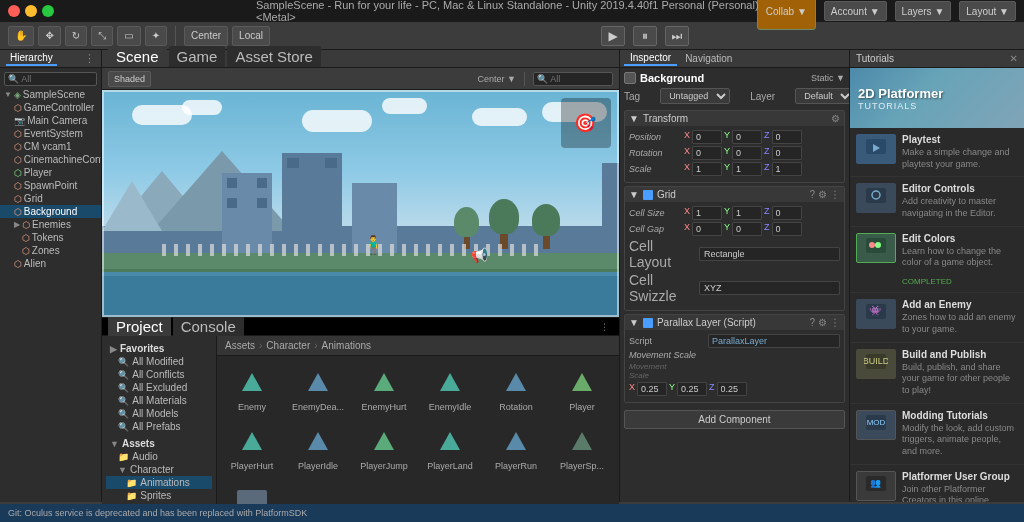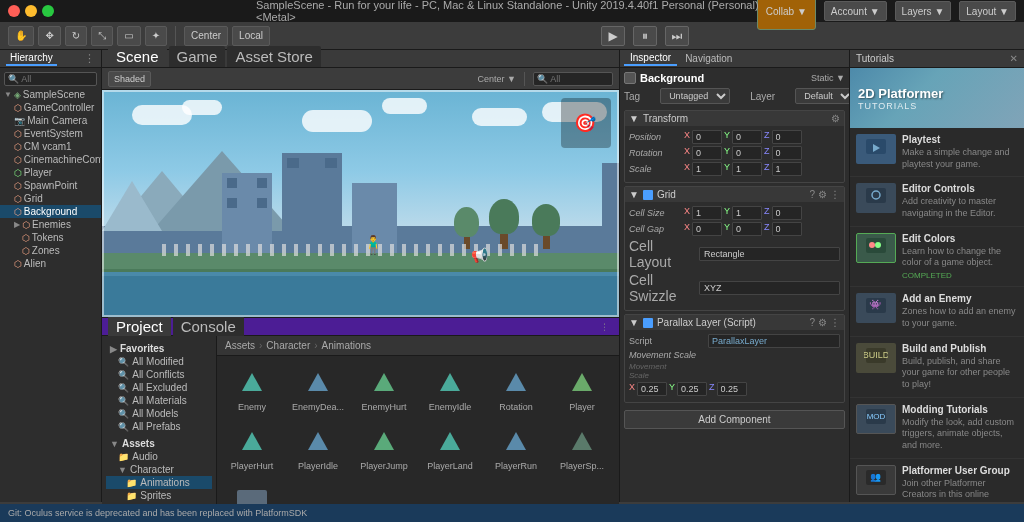--- a/index.html
+++ b/index.html
@@ -49,21 +49,21 @@
     .scene-btn { background: #4a4a4a; border: 1px solid #5a5a5a; color: #ccc; font-size: 9px; padding: 1px 5px; cursor: pointer; border-radius: 2px; height: 16px; display: flex; align-items: center; }
     #scene-view { flex: 1; background: #5a7a9a; position: relative; overflow: hidden; }
     
     
     .sky { position: absolute; top: 0; left: 0; right: 0; height: 60%; background: linear-gradient(180deg, #6ab4d4 0%, #8ecae6 60%, #b8d9ea 100%); }
     .cloud { position: absolute; background: rgba(255,255,255,0.8); border-radius: 20px; }
     .selection-box { position: absolute; border: 2px solid white; pointer-events: none; }
 
     
     #bottom-panel { height: 185px; background: #2d2d2d; border-top: 1px solid #1a1a1a; display: flex; flex-direction: column; }
-    #bottom-tabs { height: 18px; background: #4c1d95; display: flex; align-items: center; padding: 0 6px; gap: 2px; border-bottom: 1px solid #1a1a1a; }
+    #bottom-tabs { height: 18px; background: #000000; display: flex; align-items: center; padding: 0 6px; gap: 2px; border-bottom: 1px solid #1a1a1a; }
     #breadcrumb { height: 20px; background: #353535; display: flex; align-items: center; padding: 0 8px; gap: 4px; font-size: 10px; color: #aaa; border-bottom: 1px solid #1a1a1a; }
     .bread-sep { color: #666; }
     #assets-grid { flex: 1; display: flex; flex-wrap: wrap; align-content: flex-start; padding: 4px; gap: 4px; overflow: auto; background: #282828; }
     .asset-item { display: flex; flex-direction: column; align-items: center; width: 62px; cursor: pointer; padding: 2px; border-radius: 2px; }
     .asset-thumb { width: 48px; height: 40px; display: flex; align-items: center; justify-content: center; position: relative; }
     .anim-triangle { width: 0; height: 0; border-left: 10px solid transparent; border-right: 10px solid transparent; border-bottom: 18px solid #5aaa7a; }
     .anim-triangle.blue { border-bottom-color: #5a8aaa; }
     .anim-triangle.teal { border-bottom-color: #4aaa9a; }
     .anim-triangle.dark { border-bottom-color: #5a7a6a; }
     .anim-square { width: 30px; height: 20px; background: #5a6a7a; border-radius: 2px; }
@@ -113,21 +113,21 @@
     #tutorials { width: 175px; background: #2a2a2a; border-left: 1px solid #1a1a1a; display: flex; flex-direction: column; overflow: hidden; }
     #tutorials-header { height: 18px; background: #3a3a3a; display: flex; align-items: center; padding: 0 6px; font-size: 10px; color: #ccc; border-bottom: 1px solid #1a1a1a; }
     #tutorials-content { flex: 1; overflow: auto; }
     .tutorial-hero { background: #5a8aaa; height: 60px; display: flex; align-items: center; justify-content: center; position: relative; overflow: hidden; }
     .tutorial-item { display: flex; padding: 6px 6px; border-bottom: 1px solid #333; cursor: pointer; gap: 6px; }
     .tutorial-thumb { width: 40px; height: 30px; background: #3a3a3a; border-radius: 2px; flex-shrink: 0; display: flex; align-items: center; justify-content: center; font-size: 14px; overflow: hidden; }
     .tutorial-thumb.completed { border: 1px solid #5a5; }
     .tutorial-info { flex: 1; }
     .tutorial-title { font-size: 10px; color: #ddd; font-weight: bold; margin-bottom: 2px; }
     .tutorial-desc { font-size: 9px; color: #888; line-height: 1.3; }
-    .tutorial-completed { font-size: 8px; color: #5a5; margin-top: 2px; }
+    .tutorial-completed { font-size: 8px; color: #5a5; margin-top: 8px; }
 
     
     #status-bar { height: 18px; background: #1a3a5a; display: flex; align-items: center; padding: 0 8px; font-size: 9px; color: #aaa; position: absolute; bottom: 0; left: 0; right: 0; }
 
     
     ::-webkit-scrollbar { width: 6px; height: 6px; }
     ::-webkit-scrollbar-track { background: #2a2a2a; }
     ::-webkit-scrollbar-thumb { background: #555; border-radius: 3px; }
 
     .collab-btn { background: #a16207; border: 1px solid #6a8a6a; color: #ccc; font-size: 10px; padding: 18px 8px; cursor: pointer; border-radius: 3px; height: 18px; display: flex; align-items: center; gap: 3px; }
@@ -727,21 +727,21 @@
 
       <div class="tutorial-item">
         <div class="tutorial-thumb" style="background:#3a4a5a; border:1px solid #555;">
           <svg width="24" height="24" viewBox="0 0 24 24">
               <rect x="2" y="2" width="20" height="15" rx="2" fill="#2a3a4a"></rect>
               <text x="12" y="12" text-anchor="middle" font-size="8" fill="#8cf">MOD</text>
             </svg>
         </div>
         <div class="tutorial-info">
           <div class="tutorial-title">Modding Tutorials</div>
-          <div class="tutorial-desc">Modify the look, add custom triggers, animate objects, and more.</div>
+          <div class="tutorial-desc">Modify the look, add custom triggers, animate people, and more.</div>
         </div>
       </div>
 
       <div class="tutorial-item">
         <div class="tutorial-thumb" style="border:1px solid #555; background:#3a3a3a;">
           <svg width="24" height="24" viewBox="0 0 24 24">
               <rect x="2" y="2" width="20" height="15" rx="2" fill="#2a2a2a"></rect>
               <text x="12" y="12" text-anchor="middle" font-size="9" fill="#aaa">👥</text>
             </svg>
         </div>

